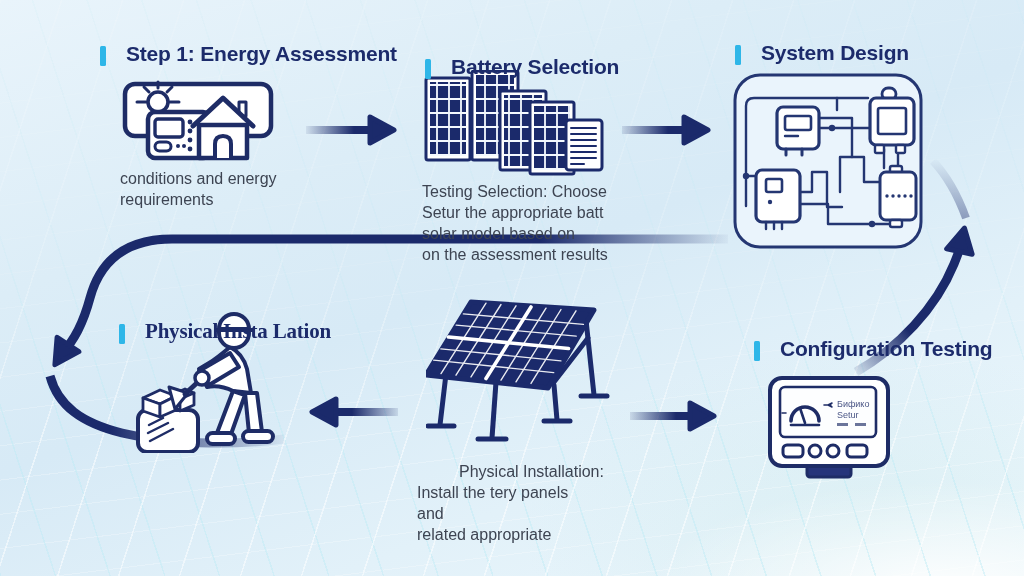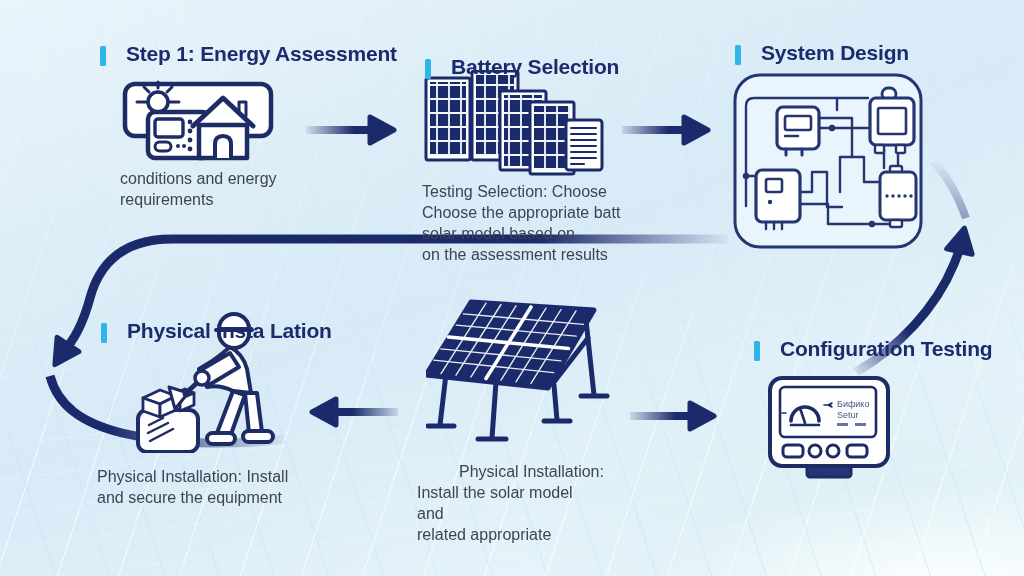--- a/index.html
+++ b/index.html
@@ -176,21 +176,21 @@
         <path d="M 147 76 H 172"></path>
           <path d="M 147 82 H 172"></path>
           <path d="M 147 88 H 172"></path>
         <path d="M 147 94 H 160"></path>
       </g>
     </g>
   </svg>
 
   <div class="desc" style="left:422px;top:181px;">
     <div>Testing Selection: Choose</div>
-    <div>Choose the appropriate batt</div>
+    <div>Setur the appropriate batt</div>
     <div>solar model based on</div>
     <div>on the assessment results</div>
   </div>
 
   <div class="title" style="left:735px;top:41px;">
     <span class="bar"></span>
     <span>System Design</span>
   </div>
 
   <svg class="icon" style="left:732px;top:72px;" width="196" height="180" viewBox="0 0 196 180">
@@ -236,21 +236,21 @@
       <g fill="#243672" stroke="none">
         <circle cx="155" cy="124" r="1.7"></circle>
           <circle cx="161" cy="124" r="1.7"></circle>
           <circle cx="167" cy="124" r="1.7"></circle>
         <circle cx="173" cy="124" r="1.7"></circle>
           <circle cx="179" cy="124" r="1.7"></circle>
       </g>
     </g>
   </svg>
 
-  <div class="title" style="left:101px;top:319px;">
+  <div class="title" style="left:119px;top:319px;font-family:Liberation Serif, serif;">
     <span class="bar"></span>
     <span>Physical Insta Lation</span>
   </div>
 
   <svg class="icon" style="left:133px;top:295px;" width="145" height="158" viewBox="0 0 145 158">
     <g stroke="#1e2c66" stroke-linecap="round" stroke-linejoin="round">
       <rect x="5" y="115" width="60" height="42" rx="9" fill="#ffffff" stroke-width="4"></rect>
       <g fill="none" stroke-width="2.5">
         <path d="M 16 130 L 30 123"></path>
           <path d="M 15 138 L 35 128"></path>
@@ -271,24 +271,20 @@
       <path d="M 100 96 L 84 138 L 97 142 L 112 100 Z" fill="#ffffff" stroke-width="4"></path>
       <path d="M 112 98 L 116 138 L 129 137 L 124 98 Z" fill="#ffffff" stroke-width="4"></path>
       <rect x="74" y="138" width="28" height="11" rx="5.5" fill="#ffffff" stroke-width="4"></rect>
       <rect x="110" y="136" width="30" height="11" rx="5.5" fill="#ffffff" stroke-width="4"></rect>
       <circle cx="101" cy="38" r="15" fill="#ffffff" stroke-width="4"></circle>
       <path d="M 86 34 A 15 15 0 0 1 116 34 Z" fill="#ffffff" stroke-width="4"></path>
       <path d="M 83 35 H 119" fill="none" stroke-width="4"></path>
     </g>
   </svg>
 
-  <div class="desc" style="left:97px;top:466px;">
-    <div>Physical Installation: Install</div>
-    <div>and secure the equipment</div>
-  </div>
 
   <svg class="icon" style="left:426px;top:290px;" width="185" height="158" viewBox="0 0 185 158">
     <g stroke="#1b2a6b" stroke-linecap="round" stroke-linejoin="round">
       <g fill="none" stroke-width="5">
         <path d="M 20 84 L 14 135"></path>
           <path d="M 2 136 H 28"></path>
         <path d="M 70 92 L 66 148"></path>
           <path d="M 52 149 H 80"></path>
         <path d="M 128 95 L 131 130"></path>
           <path d="M 118 131 H 144"></path>
@@ -311,21 +307,21 @@
       </g>
       <g stroke="#ffffff" stroke-width="3.6">
         <path d="M 105 17 L 60 88.5"></path>
           <path d="M 22.5 47 L 142.5 58.5"></path>
       </g>
     </g>
   </svg>
 
   <div class="desc" style="left:417px;top:461px;">
     <div style="padding-left:6px;margin-left:36px;">Physical Installation:</div>
-    <div>Install the solar model</div>
+    <div>Install the tery panels</div>
     <div>and</div>
     <div>related appropriate</div>
   </div>
 
   <div class="title" style="left:733px;top:337px;padding-left:21px;">
     <span class="bar"></span>
     <span>Configuration Testing</span>
   </div>
 
   <svg class="icon" style="left:767px;top:375px;" width="126" height="106" viewBox="0 0 126 106">

